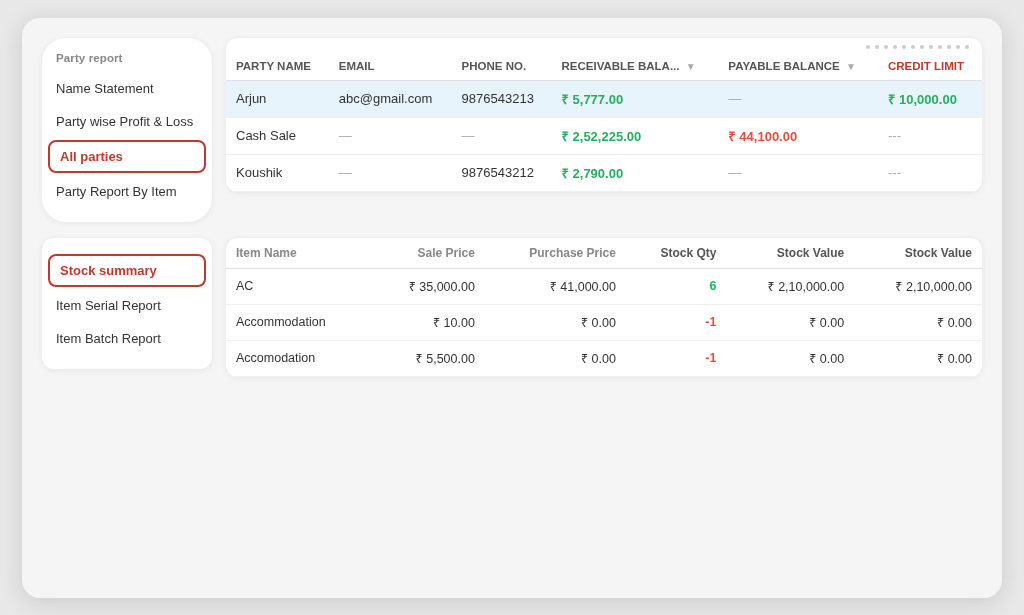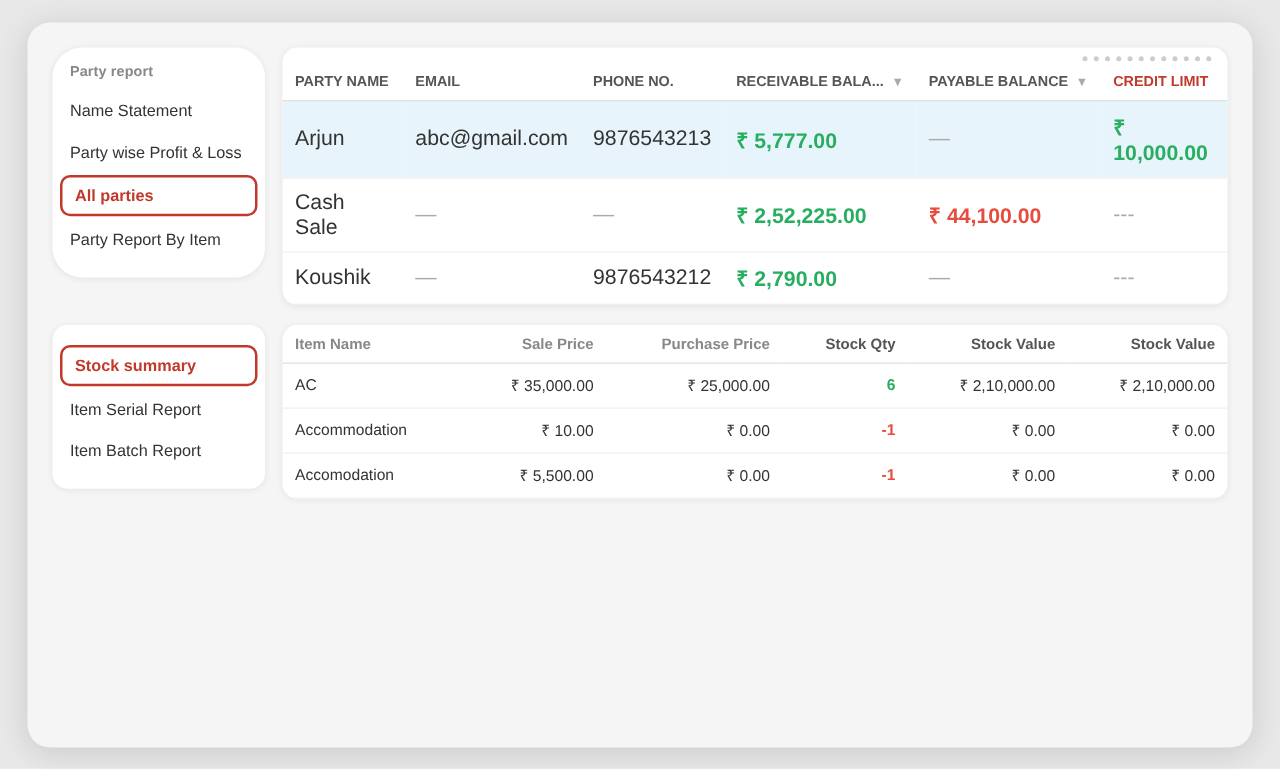--- a/index.html
+++ b/index.html
@@ -94,21 +94,21 @@
       padding: 8px 10px;
       border-bottom: 1px solid #e0e0e0;
       text-align: left;
       font-size: 11.5px;
       white-space: nowrap;
     }
     table tbody tr td {
       padding: 9px 10px;
       border-bottom: 1px solid #f0f0f0;
       color: #333;
-      font-size: 17px;
+      font-size: 13px;
     }
     table tbody tr.highlighted { background: #e8f4fb; }
     .text-green { color: #27ae60; font-weight: 600; }
     .text-red { color: #e74c3c; font-weight: 600; }
     .text-dash { color: #aaa; }
     
     .bottom-section {
       display: flex;
       gap: 14px;
       align-items: flex-start;
@@ -238,21 +238,21 @@
             <th style="color:#555; font-weight:700; text-align:right;">Stock Qty</th>
             <th style="color:#555; font-weight:700; text-align:right;">Stock Value</th>
             <th style="color:#555; font-weight:700; text-align:right;">Stock Value</th>
           </tr>
         </thead>
         <tbody>
 
           <tr>
             <td>AC</td>
             <td style="text-align:right;">₹ 35,000.00</td>
-            <td style="text-align:right;">₹ 25,000.00</td>
+            <td style="text-align:right;">₹ 41,000.00</td>
             <td style="text-align:right;" class="text-green">6</td>
             <td style="text-align:right;">₹ 2,10,000.00</td>
             <td style="text-align:right;">₹ 2,10,000.00</td>
           </tr>
 
           <tr>
             <td>Accommodation</td>
             <td style="text-align:right;">₹ 10.00</td>
             <td style="text-align:right;">₹ 0.00</td>
             <td style="text-align:right;" class="text-red">-1</td>

